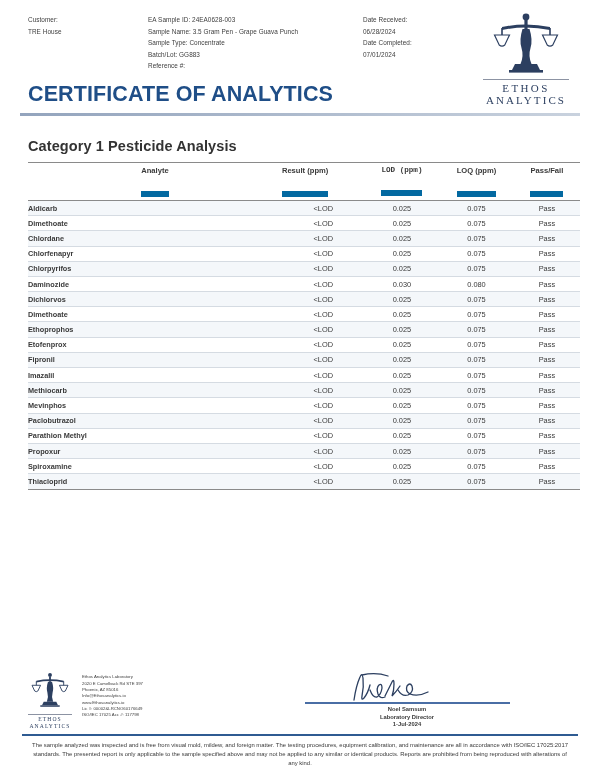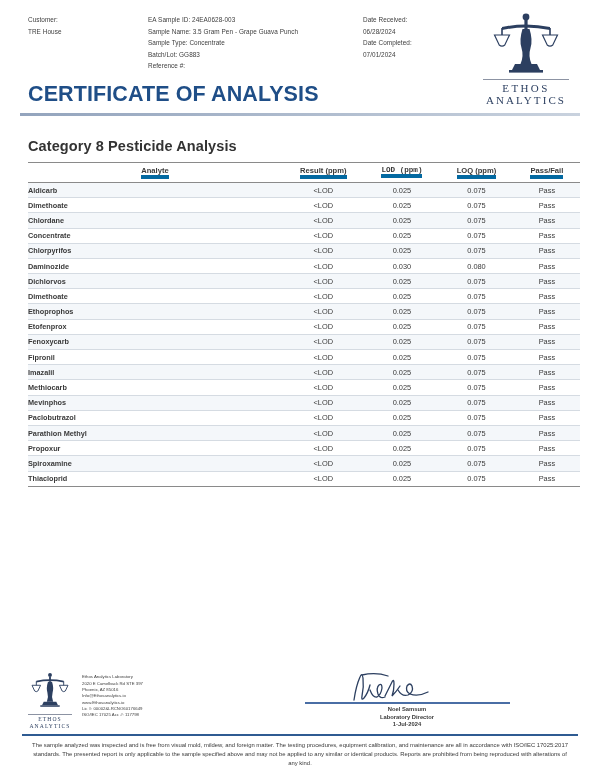--- a/index.html
+++ b/index.html
@@ -100,26 +100,26 @@
     font-size: 7.6px;
     font-weight: bold;
     color: #3a3a3a;
     padding: 0 0 3px 0;
     border-bottom: 1.4px solid #8a8a8a;
     border-top: 1.4px solid #8a8a8a;
     padding-top: 3px;
     white-space: nowrap;
   }
   table.coa thead th .hdr-underline {
-    border-bottom: 4px solid #0369a1;
+    border-bottom: 6px solid #0369a1;
     display: inline-block;
-    padding-bottom: 0px;
+    padding-bottom: 16px;
   }
   th.c-analyte { text-align: center; width: 46%; }
-  th.c-result  { text-align: center; width: 15%; text-decoration: underline; }
+  th.c-result  { text-align: left; width: 15%; text-decoration: underline; }
   th.c-lod     { text-align: center; width: 13.5%; font-family: Liberation Mono, monospace; }
   th.c-loq     { text-align: center; width: 13.5%; }
   th.c-pf      { width: 12%; margin-top: 48px; }
 
   table.coa tbody td {
     padding: 2.6px 0 2.6px 0;
     border-bottom: 1px solid #d5dbe2;
     color: #3a3a3a;
   }
   table.coa tbody tr:nth-child(odd) td { background: #f4f7fa; }
@@ -254,24 +254,24 @@
             <rect x="18" y="58" width="34" height="2.6"></rect>
           </g>
         </svg>
         <div class="logo-rule"></div>
         <div class="logo-word l1">ETHOS</div>
         <div class="logo-word l2">ANALYTICS</div>
       </div>
     </div>
   </div>
 
-  <div class="coa-title">CERTIFICATE OF ANALYSIS</div>
+  <div class="coa-title">CERTIFICATE OF ANALYTICS</div>
   <div class="title-rule"></div>
 
-  <div class="section-title">Category 8 Pesticide Analysis</div>
+  <div class="section-title">Category 1 Pesticide Analysis</div>
 
   <div class="tbl-wrap">
     <table class="coa">
       <thead>
         <tr>
           <th class="c-analyte"><span class="hdr-underline">Analyte</span></th>
           <th class="c-result"><span class="hdr-underline">Result (ppm)</span></th>
           <th class="c-lod"><span class="hdr-underline">LOD (ppm)</span></th>
           <th class="c-loq"><span class="hdr-underline">LOQ (ppm)</span></th>
           <th class="c-pf"><span class="hdr-underline">Pass/Fail</span></th>
@@ -293,21 +293,21 @@
             <td class="pf">Pass</td>
           </tr>
           <tr>
             <td class="analyte">Chlordane</td>
             <td class="num">&lt;LOD</td>
             <td class="num">0.025</td>
             <td class="num">0.075</td>
             <td class="pf">Pass</td>
           </tr>
           <tr>
-            <td class="analyte">Concentrate</td>
+            <td class="analyte">Chlorfenapyr</td>
             <td class="num">&lt;LOD</td>
             <td class="num">0.025</td>
             <td class="num">0.075</td>
             <td class="pf">Pass</td>
           </tr>
           <tr>
             <td class="analyte">Chlorpyrifos</td>
             <td class="num">&lt;LOD</td>
             <td class="num">0.025</td>
             <td class="num">0.075</td>
@@ -336,27 +336,20 @@
           </tr>
           <tr>
             <td class="analyte">Ethoprophos</td>
             <td class="num">&lt;LOD</td>
             <td class="num">0.025</td>
             <td class="num">0.075</td>
             <td class="pf">Pass</td>
           </tr>
           <tr>
             <td class="analyte">Etofenprox</td>
-            <td class="num">&lt;LOD</td>
-            <td class="num">0.025</td>
-            <td class="num">0.075</td>
-            <td class="pf">Pass</td>
-          </tr>
-          <tr>
-            <td class="analyte">Fenoxycarb</td>
             <td class="num">&lt;LOD</td>
             <td class="num">0.025</td>
             <td class="num">0.075</td>
             <td class="pf">Pass</td>
           </tr>
           <tr>
             <td class="analyte">Fipronil</td>
             <td class="num">&lt;LOD</td>
             <td class="num">0.025</td>
             <td class="num">0.075</td>

